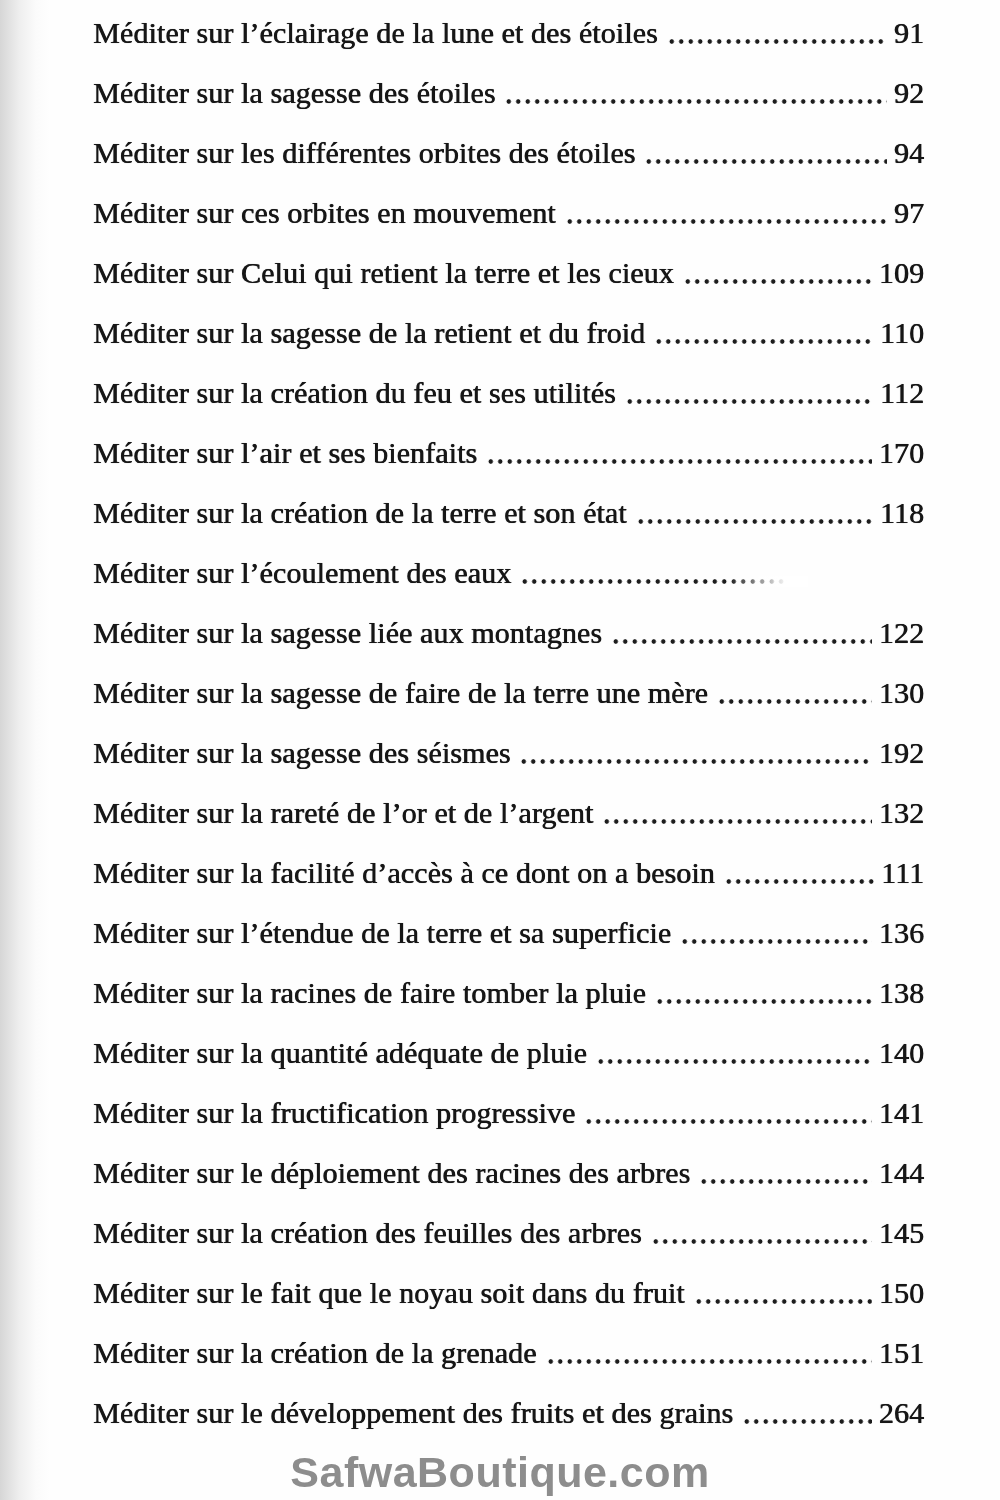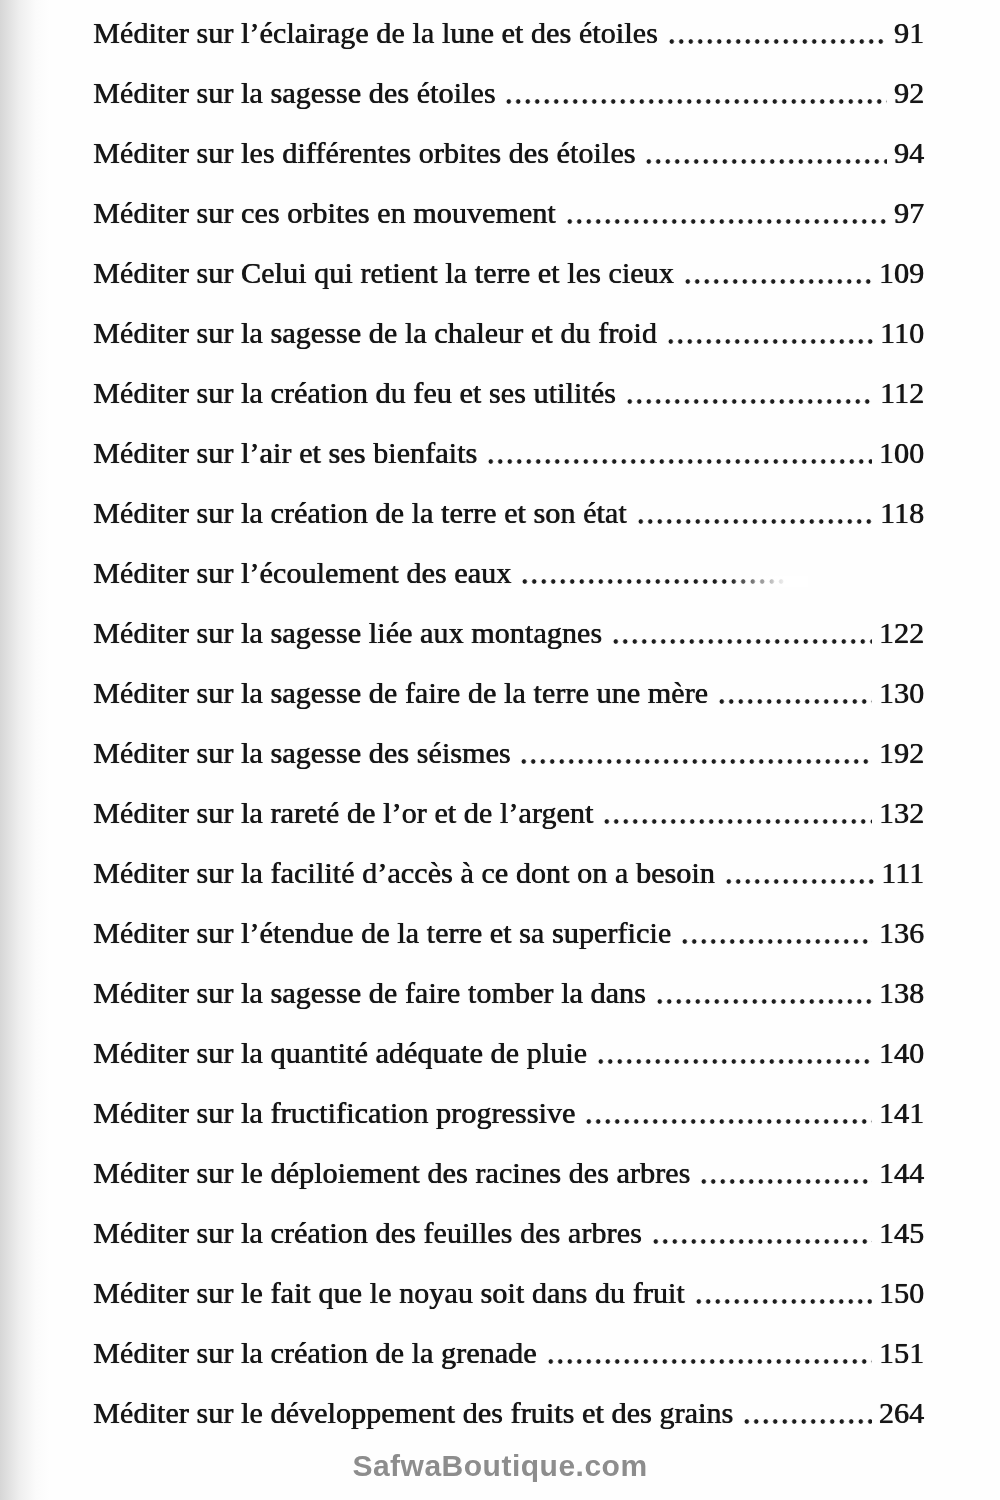--- a/index.html
+++ b/index.html
@@ -69,21 +69,21 @@
     width: 80px;
     background: linear-gradient(to right, rgba(255,255,255,0), #ffffff 75%);
   }
   .watermark {
     position: absolute;
     left: 0; right: 0;
     top: 1449px;
     text-align: center;
     font-family: "Liberation Sans", sans-serif;
     font-weight: bold;
-    font-size: 30px;
+    font-size: 43px;
     line-height: 1.1;
     color: #8d8d8d;
     letter-spacing: 0.5px;
   }
 </style>
 </head>
 <body>
 
 <div class="edge-shadow-left"></div>
 
@@ -112,35 +112,35 @@
     <span class="toc-num">97</span>
   </div>
 
   <div class="toc-row">
     <span class="toc-title">Méditer sur Celui qui retient la terre et les cieux</span>
     <span class="dot-leader"></span>
     <span class="toc-num">109</span>
   </div>
 
   <div class="toc-row">
-    <span class="toc-title">Méditer sur la sagesse de la chaleur et du froid</span>
+    <span class="toc-title">Méditer sur la sagesse de la retient et du froid</span>
     <span class="dot-leader"></span>
     <span class="toc-num">110</span>
   </div>
 
   <div class="toc-row">
     <span class="toc-title">Méditer sur la création du feu et ses utilités</span>
     <span class="dot-leader"></span>
     <span class="toc-num">112</span>
   </div>
 
   <div class="toc-row">
     <span class="toc-title">Méditer sur l’air et ses bienfaits</span>
     <span class="dot-leader"></span>
-    <span class="toc-num">100</span>
+    <span class="toc-num">170</span>
   </div>
 
   <div class="toc-row">
     <span class="toc-title">Méditer sur la création de la terre et son état</span>
     <span class="dot-leader"></span>
     <span class="toc-num">118</span>
   </div>
 
   <div class="toc-row no-page">
     <span class="toc-title">Méditer sur l’écoulement des eaux</span>
@@ -178,21 +178,21 @@
     <span class="toc-num">111</span>
   </div>
 
   <div class="toc-row">
     <span class="toc-title">Méditer sur l’étendue de la terre et sa superficie</span>
     <span class="dot-leader"></span>
     <span class="toc-num">136</span>
   </div>
 
   <div class="toc-row">
-    <span class="toc-title">Méditer sur la sagesse de faire tomber la dans</span>
+    <span class="toc-title">Méditer sur la racines de faire tomber la pluie</span>
     <span class="dot-leader"></span>
     <span class="toc-num">138</span>
   </div>
 
   <div class="toc-row">
     <span class="toc-title">Méditer sur la quantité adéquate de pluie</span>
     <span class="dot-leader"></span>
     <span class="toc-num">140</span>
   </div>
 

